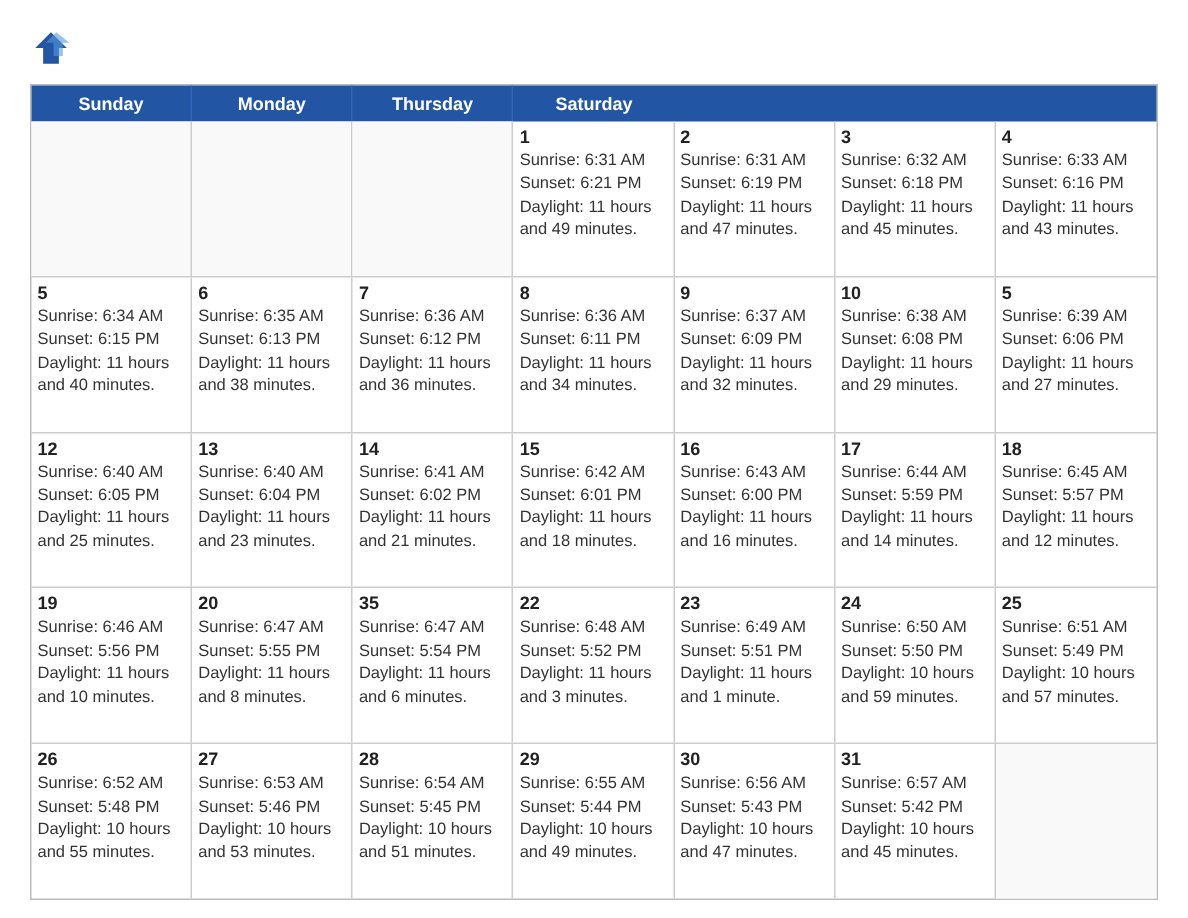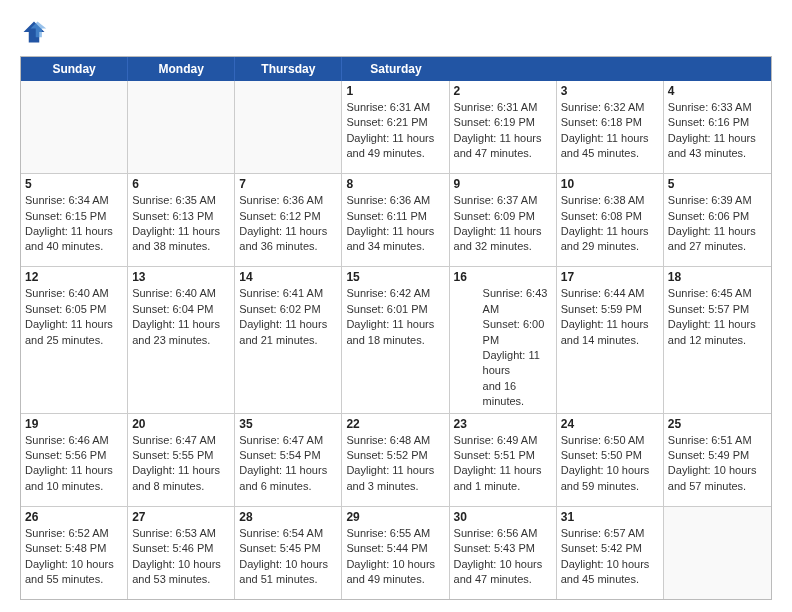--- a/index.html
+++ b/index.html
@@ -252,21 +252,21 @@
           </div>
           <div class="cal-cell">
             <div class="day-num">15</div>
             <div class="day-info" style="white-space: pre-line;">Sunrise: 6:42 AM
 Sunset: 6:01 PM
 Daylight: 11 hours
 and 18 minutes.</div>
           </div>
           <div class="cal-cell">
             <div class="day-num">16</div>
-            <div class="day-info" style="white-space: pre-line; margin-left: 29px;">Sunrise: 6:43 AM
+            <div class="day-info" style="white-space: pre-line;">Sunrise: 6:43 AM
 Sunset: 6:00 PM
 Daylight: 11 hours
 and 16 minutes.</div>
           </div>
           <div class="cal-cell">
             <div class="day-num">17</div>
             <div class="day-info" style="white-space: pre-line;">Sunrise: 6:44 AM
 Sunset: 5:59 PM
 Daylight: 11 hours
 and 14 minutes.</div>

